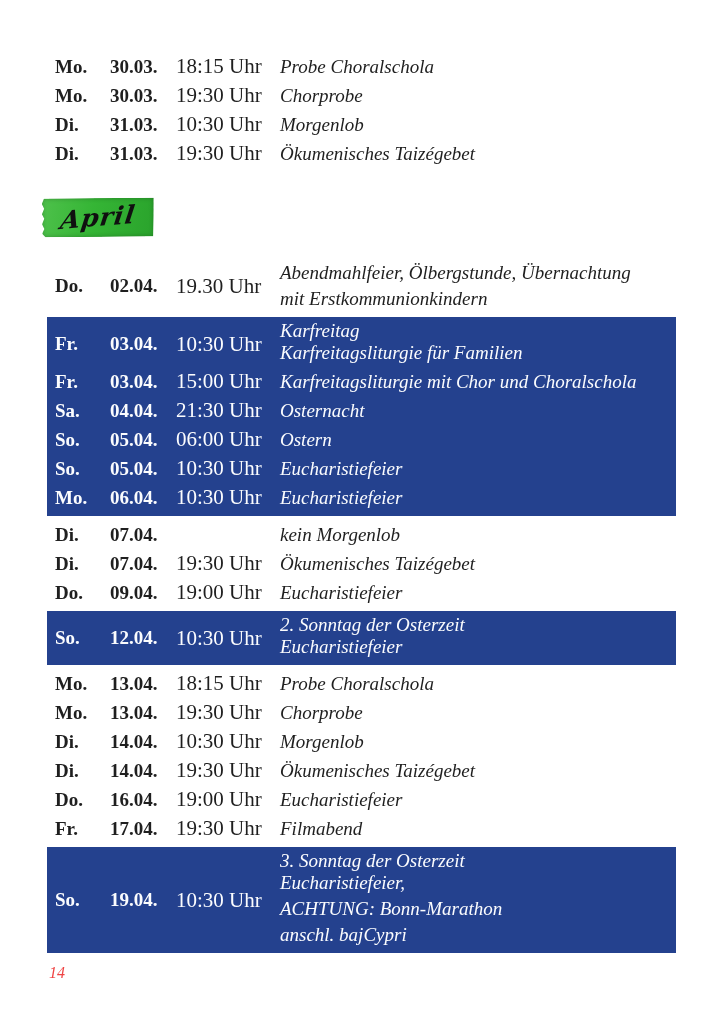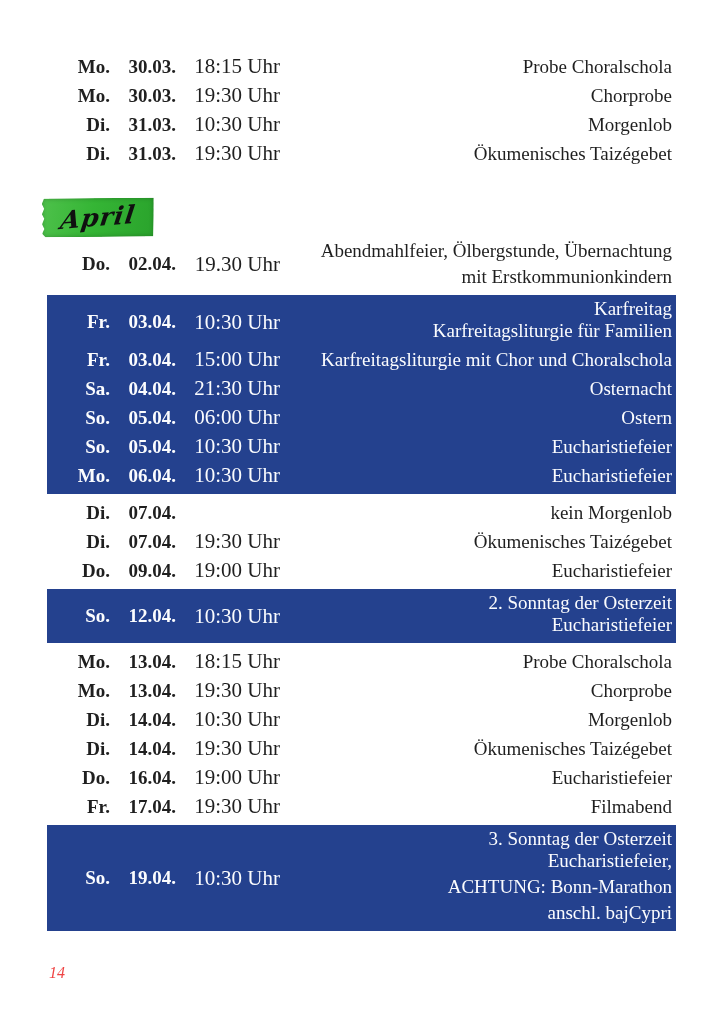--- a/index.html
+++ b/index.html
@@ -8,30 +8,30 @@
     background: #ffffff;
     font-family: "Liberation Serif", "DejaVu Serif", serif;
   }
   .page {
     position: relative;
     width: 722px;
     height: 1024px;
     background: #ffffff;
     overflow: hidden;
     color: var(--text_dark, #1f1f1f);
-    text-align: right;
   }
   .schedule {
     margin-left: 47px;
     margin-right: 46px;
   }
   #march-list {
     padding-top: 52px;
   }
   #april-list {
+    margin-top: 22px;
   }
   .block {
     margin: 0;
   }
   .block.highlight {
     background: var(--highlight_blue, #24418e);
     color: var(--text_on_blue, #fbfcfe);
     padding: 4px 0;
     margin: 4px 0;
   }
@@ -54,20 +54,21 @@
     font-size: 19px;
   }
   .cell.time {
     width: 104px;
     font-size: 21px;
   }
   .cell.desc {
     flex: 1 1 auto;
     font-size: 19px;
     padding: 1px 0;
+    font-style: italic;
   }
   .cell.desc .note {
     font-size: 19px;
     line-height: 18px;
   }
   .cell.desc .event-line {
     line-height: 26px;
   }
   .tape-wrap {
     margin: 30px 0 0 42px;

